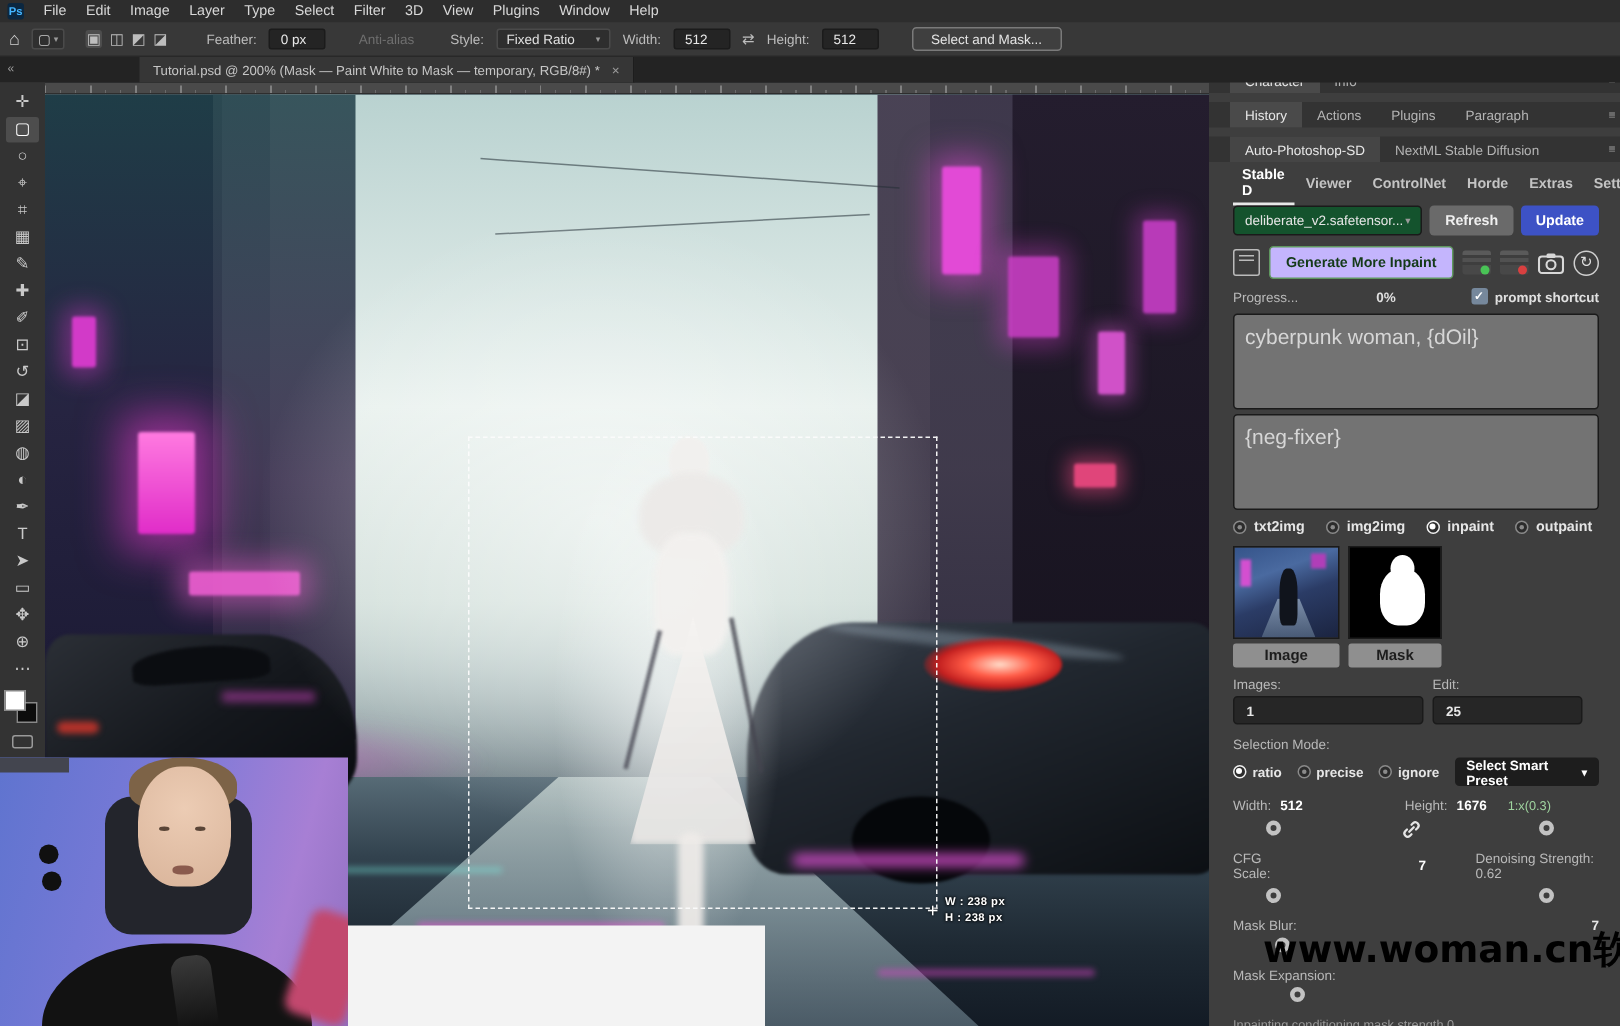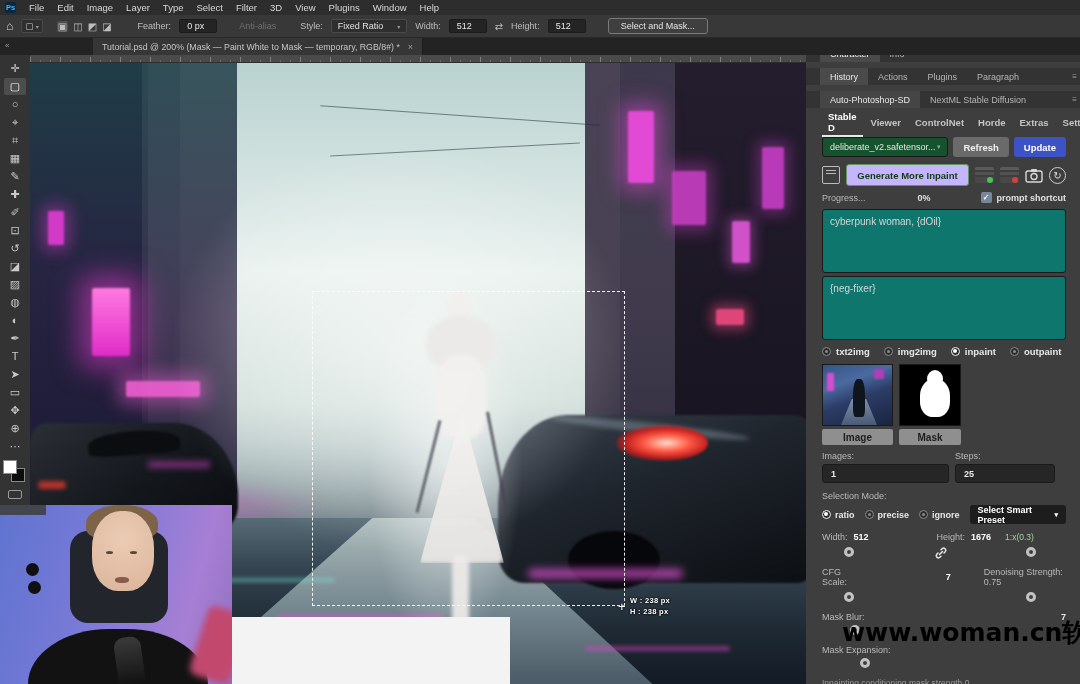--- a/index.html
+++ b/index.html
@@ -225,22 +225,22 @@
            border-radius:2px; }
   .dot { position:absolute; right:1px; bottom:0; width:6px; height:6px; border-radius:50%; }
   .dot-green { background:#49c356; } .dot-red { background:#d84040; }
   .cam-icon, .loop-icon { display:flex; align-items:center; justify-content:center; color:#ddd; }
   .loop-icon { width:17px; height:17px; border:1.5px solid #cfcfcf; border-radius:50%; font-size:10px; }
   .prog-row { justify-content:space-between; margin-bottom:6px; color:#b9b9b9; }
   .prog-left { display:flex; gap:52px; }
   .chk-wrap { display:flex; align-items:center; gap:5px; color:#e0e0e0; font-weight:bold; }
   .checkbox { width:11px; height:11px; background:#76889c; border-radius:2px; color:#fff;
               font-size:8px; display:flex; align-items:center; justify-content:center; }
-  .prompt-box { background:#0f766e; border:1px solid #1a1a1a; border-radius:3px; height:64px;
-                color:#d6d6d6; font-size:10px; padding:6px 7px; margin-bottom:3px; }
+  .prompt-box { background:#737373; border:1px solid #1a1a1a; border-radius:3px; height:64px;
+                color:#d6d6d6; font-size:14px; padding:6px 7px; margin-bottom:3px; }
   .mode-row { gap:14px; margin:6px 0 7px; }
   .radio-item { display:flex; align-items:center; gap:5px; font-weight:bold; color:#e6e6e6; font-size:9.5px; }
   .radio { width:9px; height:9px; border-radius:50%; border:1.5px solid #8a8a8a;
            background:#2c2c2c; position:relative; }
   .radio::after { content:""; position:absolute; left:2px; top:2px; width:3px; height:3px;
                   border-radius:50%; background:#8a8a8a; }
   .radio.sel { border-color:#f0f0f0; }
   .radio.sel::after { background:#fff; width:4px; height:4px; left:1.2px; top:1.2px; }
   .thumb-row { gap:6px; align-items:flex-start; margin-bottom:6px; }
   .thumb { display:flex; flex-direction:column; }
@@ -550,21 +550,21 @@
         <div class="thumb-img mask-thumb" style="width:62px">
           <span class="mk-head"></span>
           <span class="mk-body"></span>
         </div>
         <div class="thumb-label">Mask</div>
       </div>
     </div>
 
     <div class="row field-labels">
       <span class="fl-left">Images:</span>
-      <span>Steps:</span>
+      <span>Edit:</span>
     </div>
     <div class="row inputs-row">
       <div class="num-input inp-images">1</div>
       <div class="num-input inp-steps">25</div>
     </div>
 
     <div class="sel-mode-label">Selection Mode:</div>
     <div class="row selmode-row">
       <span class="radio-item">
         <span class="radio sel"></span>
@@ -597,21 +597,21 @@
         <svg width="14" height="14" viewBox="0 0 14 14">
             <path d="M5.5 8.5 L8.5 5.5 M4 7 L2.8 8.2 a2.2 2.2 0 0 0 3.1 3.1 L7 10.2 M10 7 l1.2-1.2 a2.2 2.2 0 0 0-3.1-3.1 L7 3.8" fill="none" stroke="#e6e6e6" stroke-width="1.5" stroke-linecap="round"></path>
           </svg>
       </span>
       <span class="knob" style="left:204px"></span>
     </div>
 
     <div class="row cfg-row">
       <span>CFG Scale:</span>
       <span class="wh-val" style="margin-left:62px">7</span>
-      <span style="margin-left:10px">Denoising Strength: 0.75</span>
+      <span style="margin-left:10px">Denoising Strength: 0.62</span>
     </div>
     <div class="slider-row">
       <span class="knob" style="left:22px"></span>
       <span class="knob" style="left:204px"></span>
     </div>
 
     <div class="row maskblur-row">
       <span>Mask Blur:</span>
       <span class="mb-val">7</span>
     </div>

